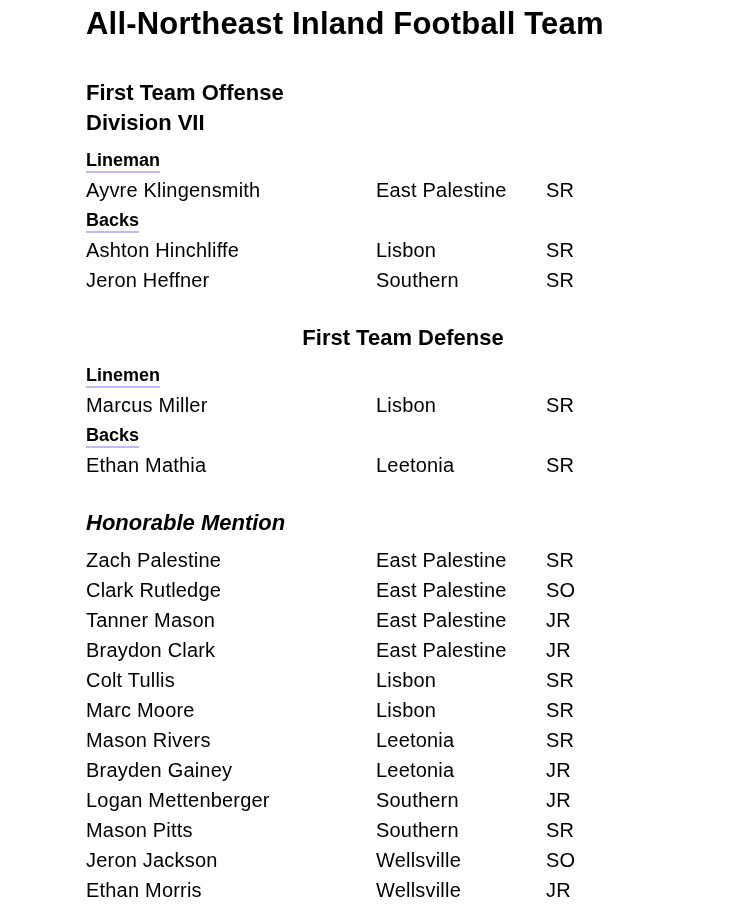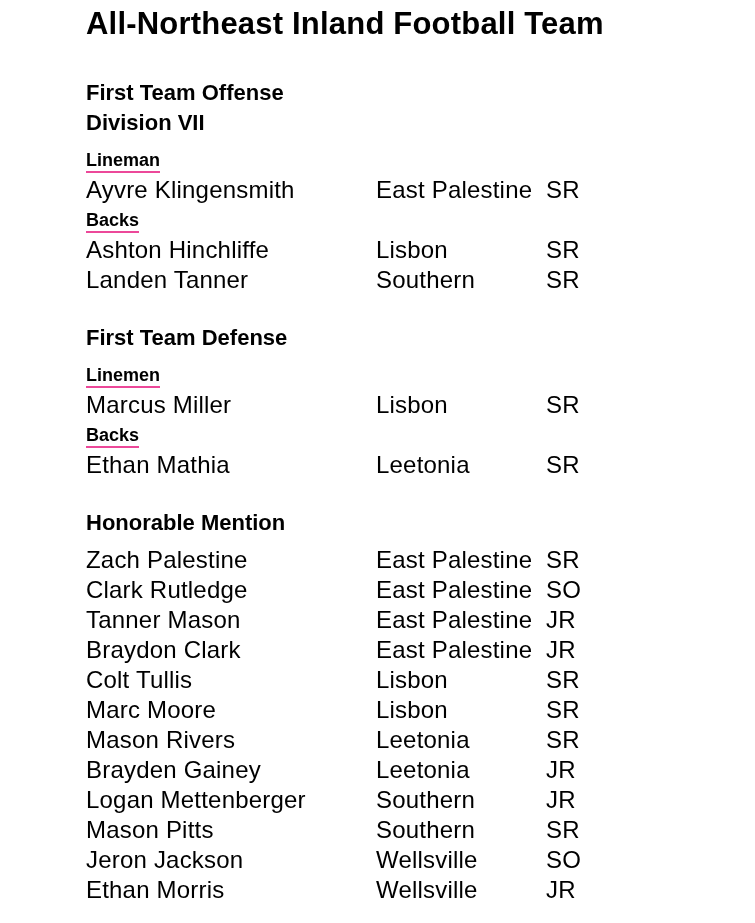--- a/index.html
+++ b/index.html
@@ -27,38 +27,38 @@
     letter-spacing: 0.2px;
     white-space: nowrap;
   }
   .section-heading {
     font-size: 22px;
     font-weight: bold;
     line-height: 30px;
     white-space: nowrap;
   }
   .heading-block-1 { margin-top: 34px; }
-  .heading-block-2 { margin-top: 28px; }
-  .heading-block-3 { margin-top: 28px; }
+  .heading-block-2 { margin-top: 28px; text-align: center; }
+  .heading-block-3 { margin-top: 28px; font-style: italic; }
   .group-block { margin-top: 7px; }
   .sub-heading {
     line-height: 30px;
     font-size: 18px;
   }
   .sub-heading .underlined {
     display: inline-block;
     font-weight: bold;
-    border-bottom: 2px solid #ec4899;
+    border-bottom: 2px solid #c4b5fd;
     padding-bottom: 0px;
     line-height: 22px;
   }
   .player-row {
     display: flex;
     line-height: 30px;
-    font-size: 24px;
+    font-size: 20px;
     letter-spacing: 0.2px;
     white-space: nowrap;
   }
   .col-name   { width: 290px; flex: 0 0 290px; }
   .col-school { width: 152px; flex: 0 0 152px; }
   .col-year   { flex: 0 0 auto; margin-left: 18px; }
 </style>
 </head>
 <body>
 
@@ -81,21 +81,21 @@
   </div>
 
   <div>
     <div class="sub-heading"><span class="underlined">Backs</span></div>
     <div class="player-row">
       <span class="col-name">Ashton Hinchliffe</span>
       <span class="col-school">Lisbon</span>
       <span class="col-year">SR</span>
     </div>
     <div class="player-row">
-      <span class="col-name">Landen Tanner</span>
+      <span class="col-name">Jeron Heffner</span>
       <span class="col-school">Southern</span>
       <span class="col-year">SR</span>
     </div>
   </div>
 
   <div class="heading-block-2">
     <div class="section-heading">First Team Defense</div>
   </div>
 
   <div class="group-block">

